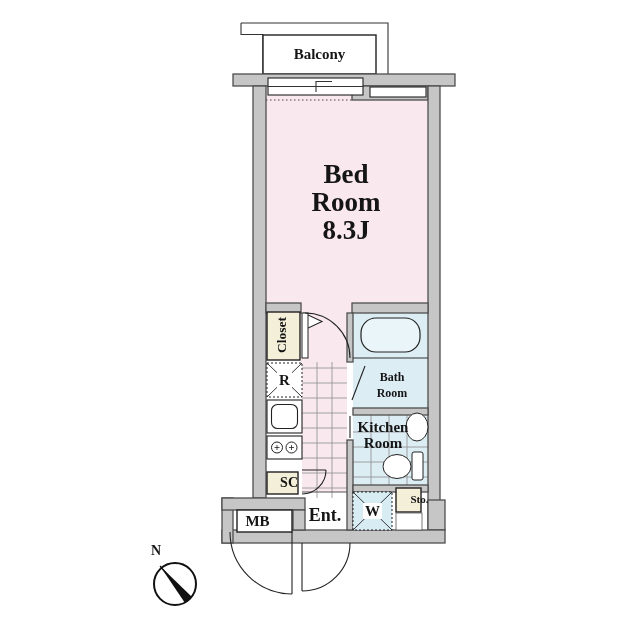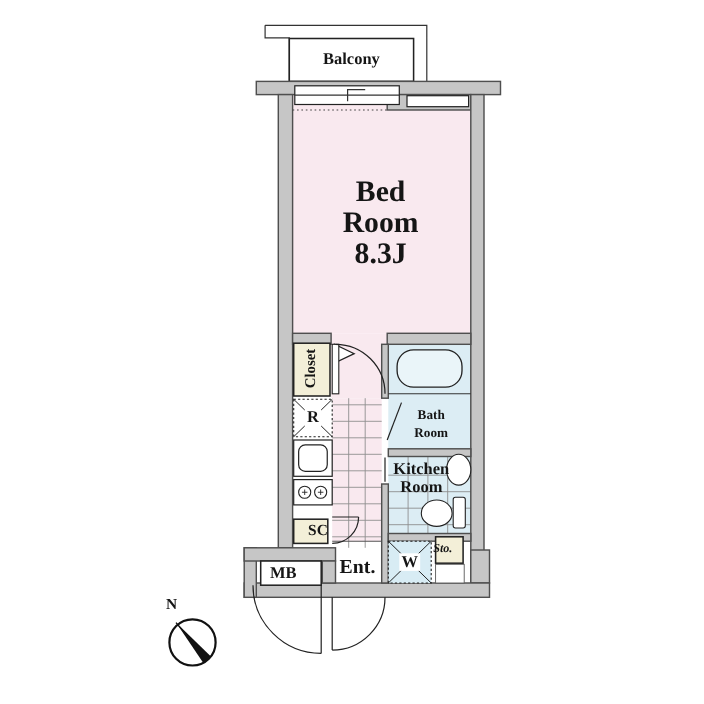--- a/index.html
+++ b/index.html
@@ -13,21 +13,21 @@
   .lbl{position:absolute;color:#151515;text-align:center;font-weight:bold;line-height:1.08;white-space:nowrap;}
   .lbl-balcony{left:263px;top:46px;width:113px;font-size:15px;}
   .lbl-bedroom{left:285px;top:160px;width:122px;font-size:27px;line-height:28px;}
   .lbl-closet{left:259px;top:327px;width:48px;height:16px;font-size:13.5px;transform:rotate(-90deg);}
   .lbl-r{left:267px;top:372px;width:35px;font-size:15px;}
   .lbl-r span,.lbl-w span{background:#fff;padding:0 2px;}
   .lbl-kitchen{left:299px;top:406px;width:58px;font-size:15px;line-height:17px;}
   .lbl-bath{left:360px;top:369px;width:64px;font-size:12px;line-height:16px;}
   .lbl-powder{left:350px;top:419px;width:66px;font-size:15px;line-height:16px;}
   .lbl-sc{left:267px;top:475px;width:31px;font-size:14px;text-align:right;}
-  .lbl-sto{left:380px;top:494px;width:45px;font-size:11px;font-style:italic;}
+  .lbl-sto{left:397px;top:494px;width:45px;font-size:11px;}
   .lbl-w{left:353px;top:503px;width:39px;font-size:15px;}
   .lbl-ent{left:300px;top:506px;width:50px;font-size:18px;}
   .lbl-mb{left:237px;top:513px;width:41px;font-size:15px;}
   .lbl-n{left:147px;top:543px;width:18px;font-size:14px;}
   
   .wall{fill:var(--wall-fill);stroke:var(--wall-outline);stroke-width:1.3;}
   .pink{fill:var(--room-pink);}
   .blue{fill:var(--wet-area-blue);}
   .cream{fill:var(--storage-cream);stroke:#222;stroke-width:1.4;}
   .fix{fill:#fff;stroke:#222;stroke-width:1.1;}

